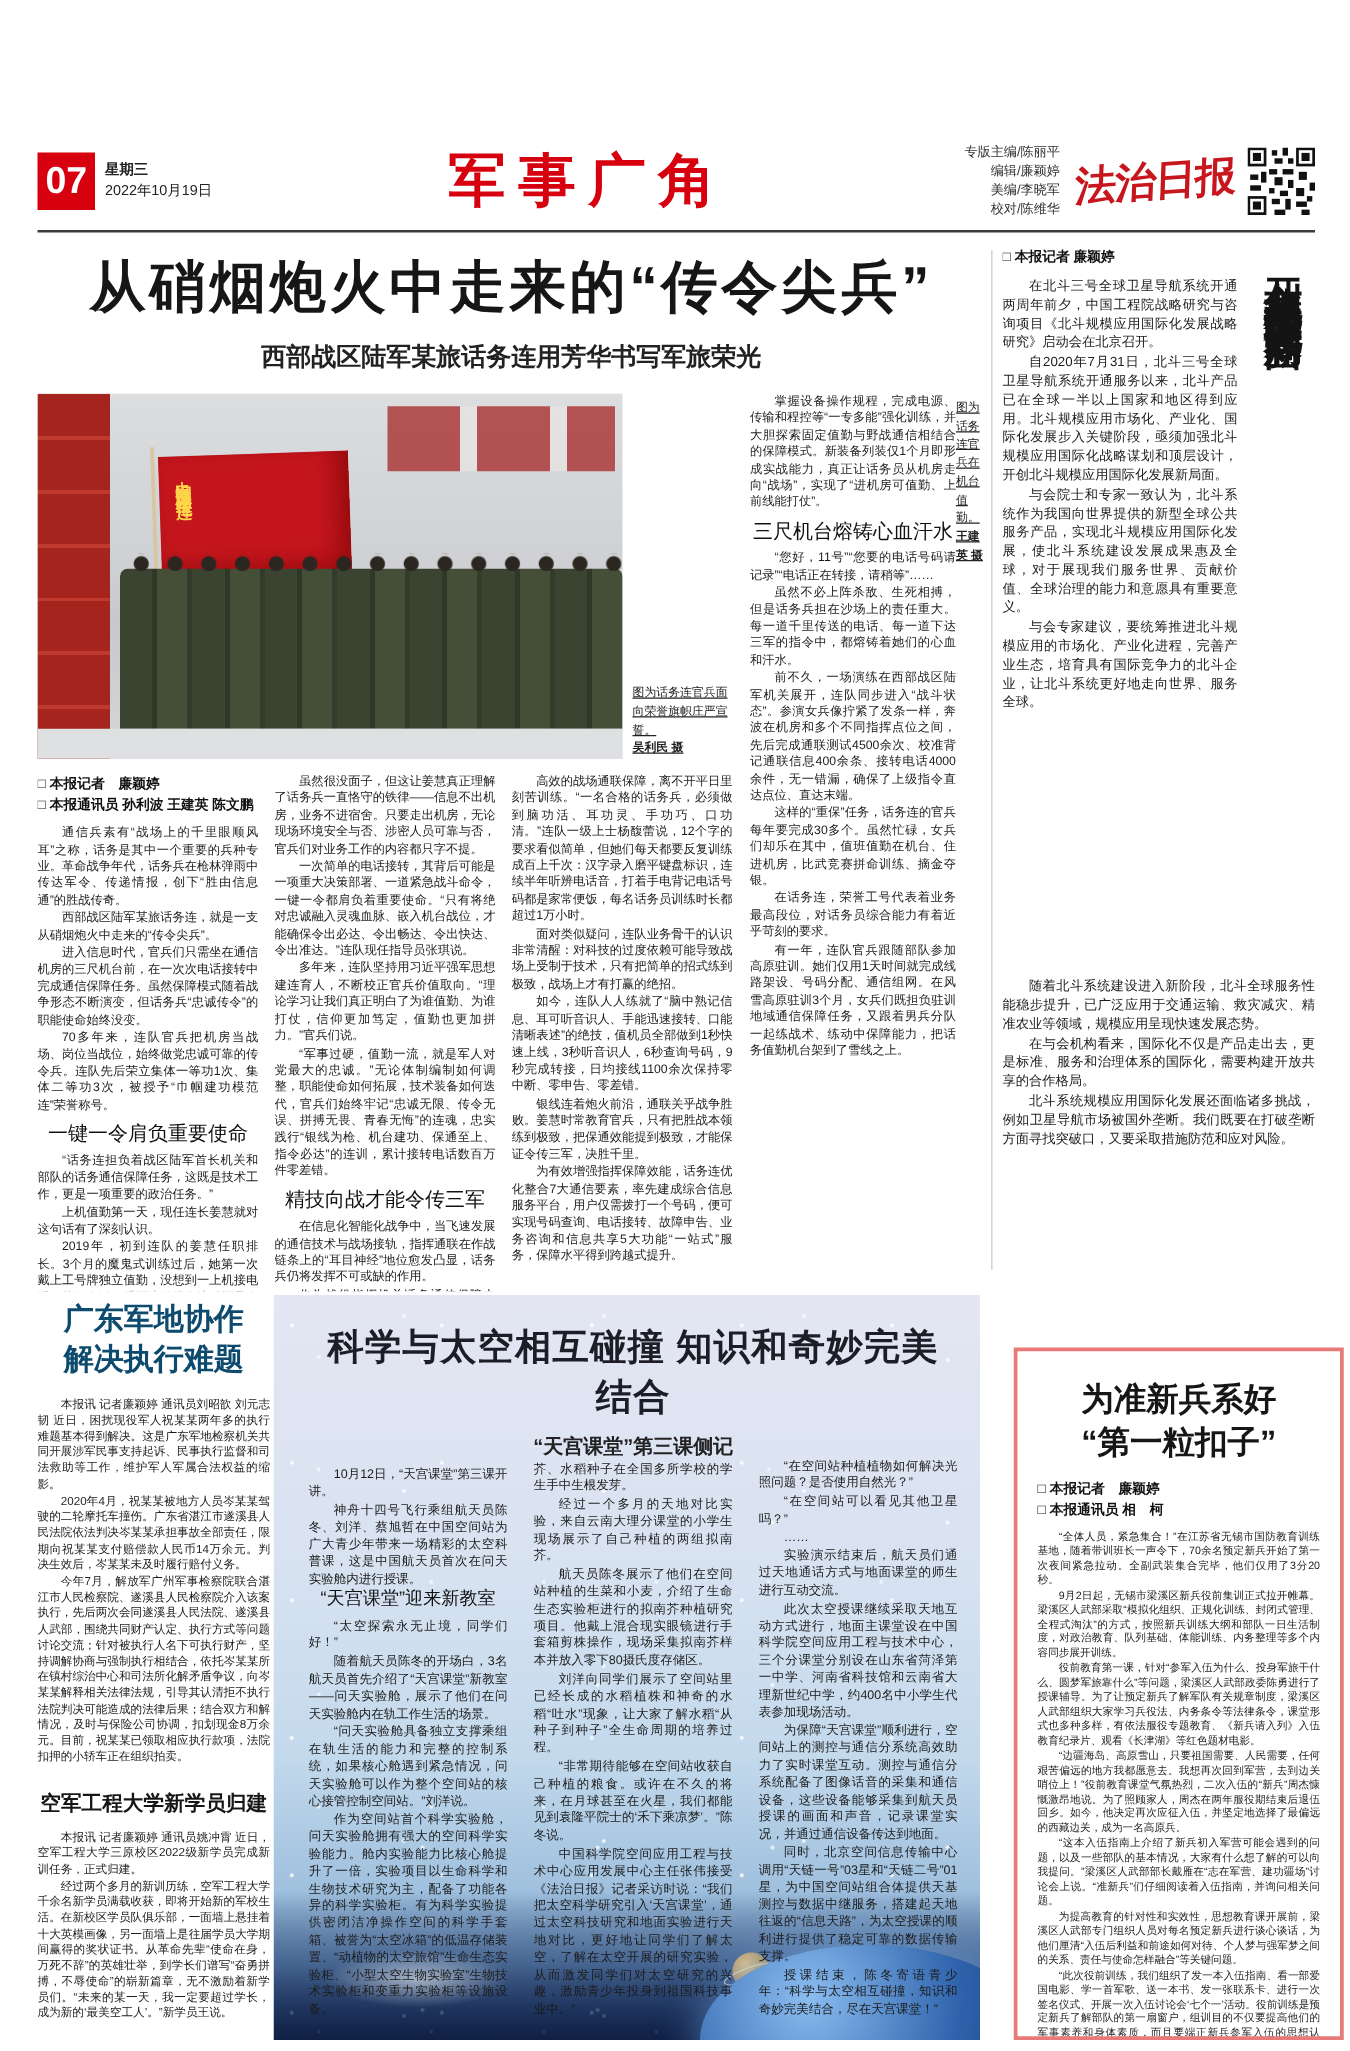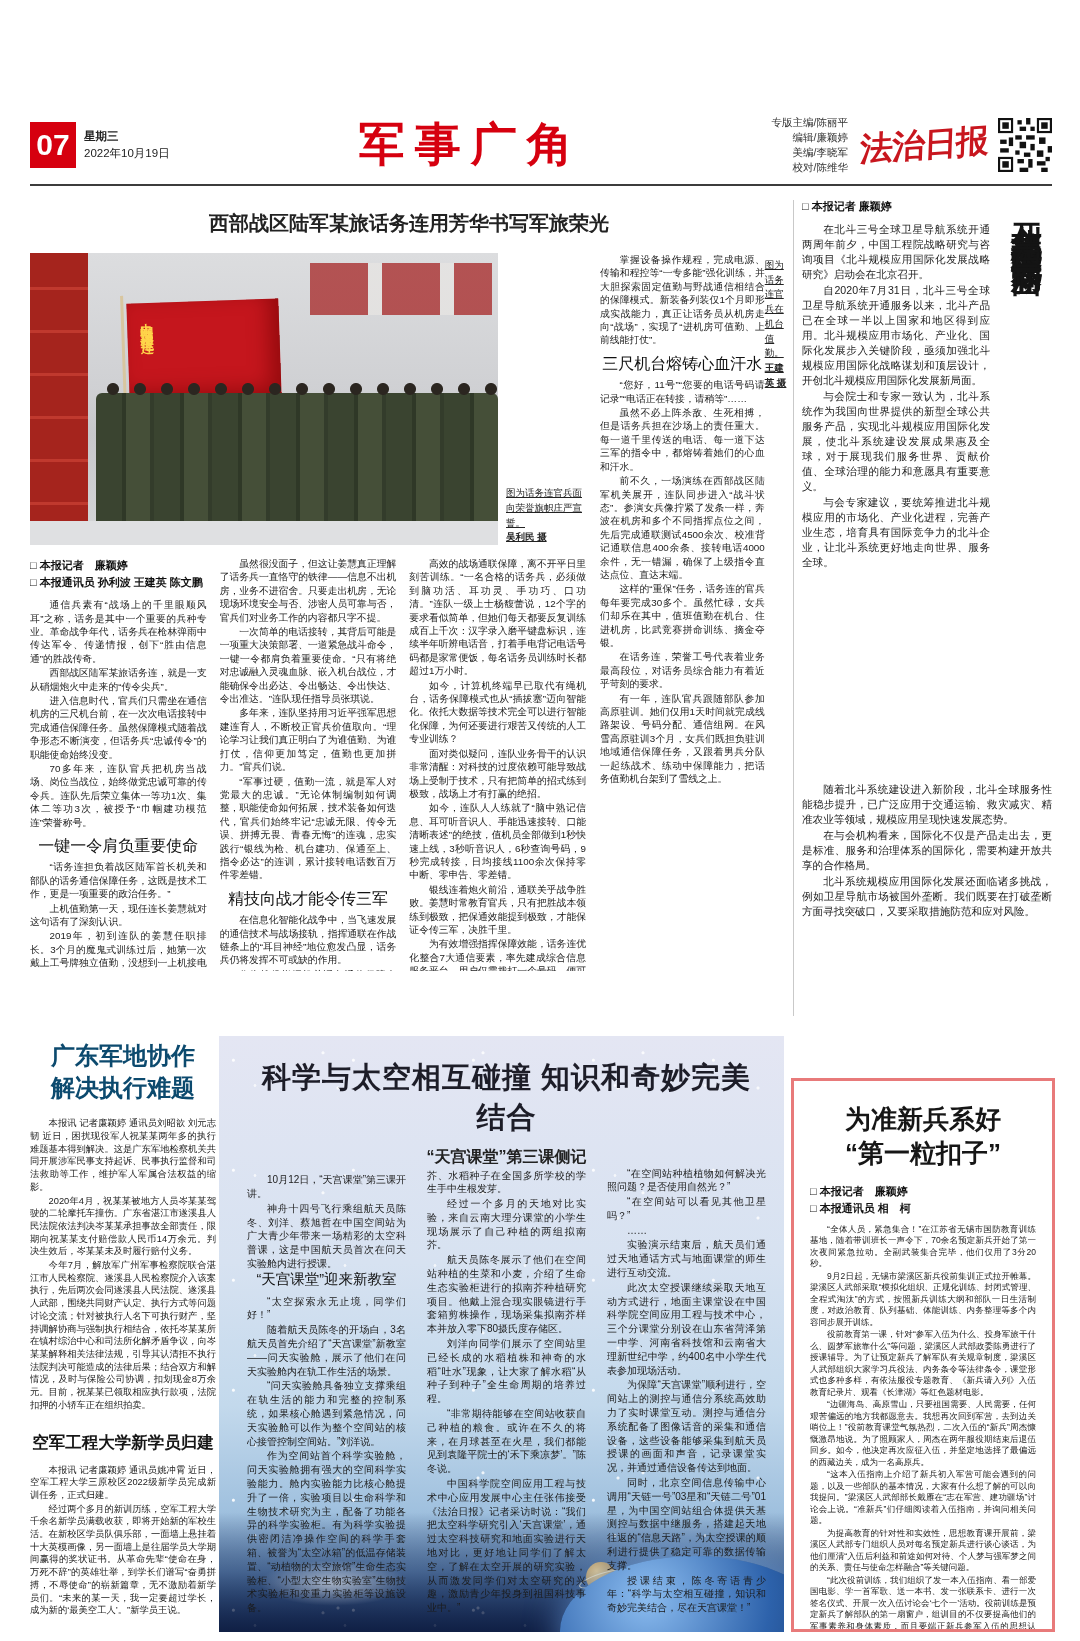--- a/index.html
+++ b/index.html
@@ -100,21 +100,21 @@
   .planet-earth{position:absolute;z-index:1;bottom:-74px;right:-46px;width:270px;height:150px;border-radius:50%;
             background:radial-gradient(circle at 32% 28%,#8cbdf0,#2d62ab 58%,#16386e);
             box-shadow:0 0 34px rgba(130,185,255,.55);}
   .planet-small{position:absolute;z-index:1;bottom:40px;right:168px;width:30px;height:30px;border-radius:50%;
             background:radial-gradient(circle at 35% 30%,#d9bd85,#8a6b3f);}
   .planet-small::after{content:"";position:absolute;left:-8px;top:11px;width:46px;height:10px;border:1.5px solid rgba(230,220,190,.8);
             border-radius:50%;transform:rotate(-18deg);}
   .nebula{position:absolute;z-index:1;left:40px;bottom:26px;width:150px;height:46px;
             background:radial-gradient(ellipse,rgba(255,255,255,.55),transparent 70%);}
   
-  .box{position:absolute;left:791px;top:1078px;width:264px;height:554px;border:3px solid #e87a7a;
+  .box{position:absolute;left:811px;top:1078px;width:264px;height:554px;border:3px solid #e87a7a;
        background:#fff;box-sizing:border-box;padding:14px 16px;overflow:hidden;}
   .box h2{margin:8px 0 0 0;font-size:26px;font-weight:900;text-align:center;line-height:1.3;color:#161616;}
   .box .byl{margin-top:12px;font-size:11px;}
   .box .txt{font-size:8.5px;line-height:11.5px;margin-top:4px;}
 </style>
 </head>
 <body>
 
 <div class="page">
 
@@ -172,20 +172,21 @@
           <rect x="2" y="2" width="3" height="3"></rect>
           <rect x="20" y="2" width="3" height="3"></rect>
           <rect x="2" y="20" width="3" height="3"></rect>
         </g>
     </svg>
   </div>
   <div class="rule"></div>
   <div class="vdiv"></div>
 
   <div class="main">
+    <h1>从硝烟炮火中走来的“传令尖兵”</h1>
     <div class="deck">西部战区陆军某旅话务连用芳华书写军旅荣光</div>
     <div class="mbody">
       <div class="mleft">
         <div class="row1">
           <div class="photo1">
             <div class="p1-wall"></div>
             <div class="p1-boards"></div>
             <div class="p1-flag">
               <span class="p1-flagtext">巾帼建功模范连</span>
             </div>
@@ -218,21 +219,20 @@
               <p>虽然很没面子，但这让姜慧真正理解了话务兵一直恪守的铁律——信息不出机房，业务不进宿舍。只要走出机房，无论现场环境安全与否、涉密人员可靠与否，官兵们对业务工作的内容都只字不提。</p>
               <p>一次简单的电话接转，其背后可能是一项重大决策部署、一道紧急战斗命令，一键一令都肩负着重要使命。“只有将绝对忠诚融入灵魂血脉、嵌入机台战位，才能确保令出必达、令出畅达、令出快达、令出准达。”连队现任指导员张琪说。</p>
               <p>多年来，连队坚持用习近平强军思想建连育人，不断校正官兵价值取向。“理论学习让我们真正明白了为谁值勤、为谁打仗，信仰更加笃定，值勤也更加拼力。”官兵们说。</p>
               <p>“军事过硬，值勤一流，就是军人对党最大的忠诚。”无论体制编制如何调整，职能使命如何拓展，技术装备如何迭代，官兵们始终牢记“忠诚无限、传令无误、拼搏无畏、青春无悔”的连魂，忠实践行“银线为枪、机台建功、保通至上、指令必达”的连训，累计接转电话数百万件零差错。</p>
               <div class="wh">精技向战才能令传三军</div>
               <p>在信息化智能化战争中，当飞速发展的通信技术与战场接轨，指挥通联在作战链条上的“耳目神经”地位愈发凸显，话务兵仍将发挥不可或缺的作用。</p>
               <p>作为战役指挥机关话务通信保障力量，话务连官兵对军令畅通和战场打赢之间的密切关系有着深刻理解：通则占先机，指控灵，否则将误战机，招致失败。</p>
             </div>
           <div class="mcol txt">
               <p>高效的战场通联保障，离不开平日里刻苦训练。“一名合格的话务兵，必须做到脑功活、耳功灵、手功巧、口功清。”连队一级上士杨馥蕾说，12个字的要求看似简单，但她们每天都要反复训练成百上千次：汉字录入磨平键盘标识，连续半年听辨电话音，打着手电背记电话号码都是家常便饭，每名话务员训练时长都超过1万小时。</p>
-              <p>如今，计算机终端早已取代有绳机台，话务保障模式也从“插拔塞”迈向智能化。依托大数据等技术完全可以进行智能化保障，为何还要进行艰苦又传统的人工专业训练？</p>
               <p>面对类似疑问，连队业务骨干的认识非常清醒：对科技的过度依赖可能导致战场上受制于技术，只有把简单的招式练到极致，战场上才有打赢的绝招。</p>
               <p>如今，连队人人练就了“脑中熟记信息、耳可听音识人、手能迅速接转、口能清晰表述”的绝技，值机员全部做到1秒快速上线，3秒听音识人，6秒查询号码，9秒完成转接，日均接线1100余次保持零中断、零申告、零差错。</p>
               <p>银线连着炮火前沿，通联关乎战争胜败。姜慧时常教育官兵，只有把胜战本领练到极致，把保通效能提到极致，才能保证令传三军，决胜千里。</p>
               <p>为有效增强指挥保障效能，话务连优化整合7大通信要素，率先建成综合信息服务平台，用户仅需拨打一个号码，便可实现号码查询、电话接转、故障申告、业务咨询和信息共享5大功能“一站式”服务，保障水平得到跨越式提升。</p>
             </div>
         </div>
       </div>
       <div class="mright">
         <div class="colR txt">
             <p>掌握设备操作规程，完成电源、传输和程控等“一专多能”强化训练，并大胆探索固定值勤与野战通信相结合的保障模式。新装备列装仅1个月即形成实战能力，真正让话务员从机房走向“战场”，实现了“进机房可值勤、上前线能打仗”。</p>

